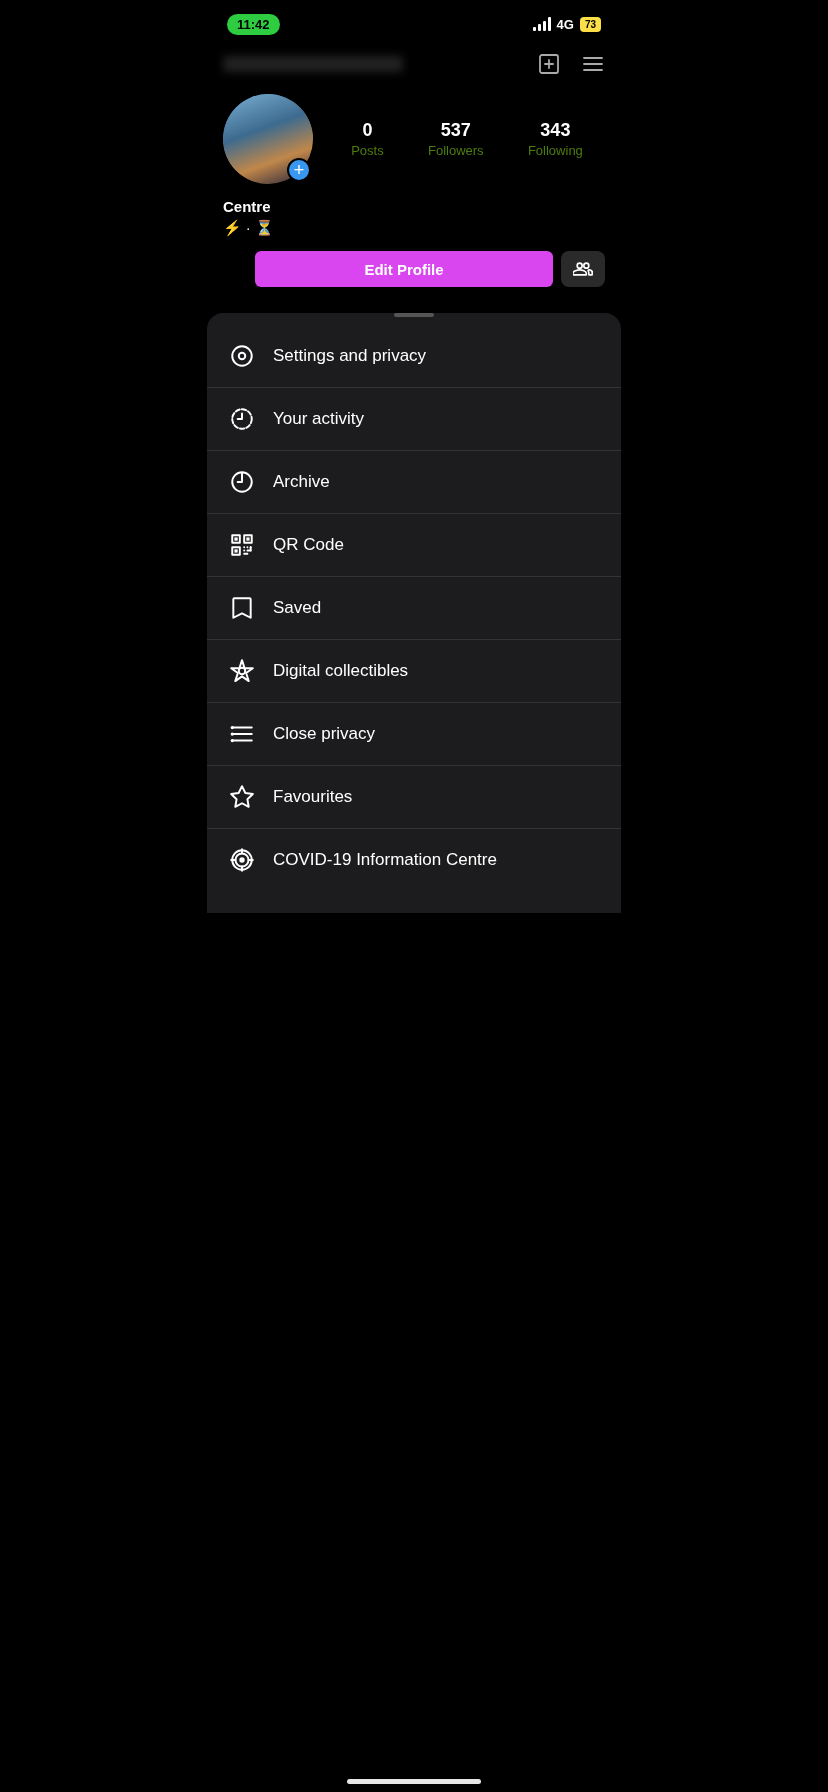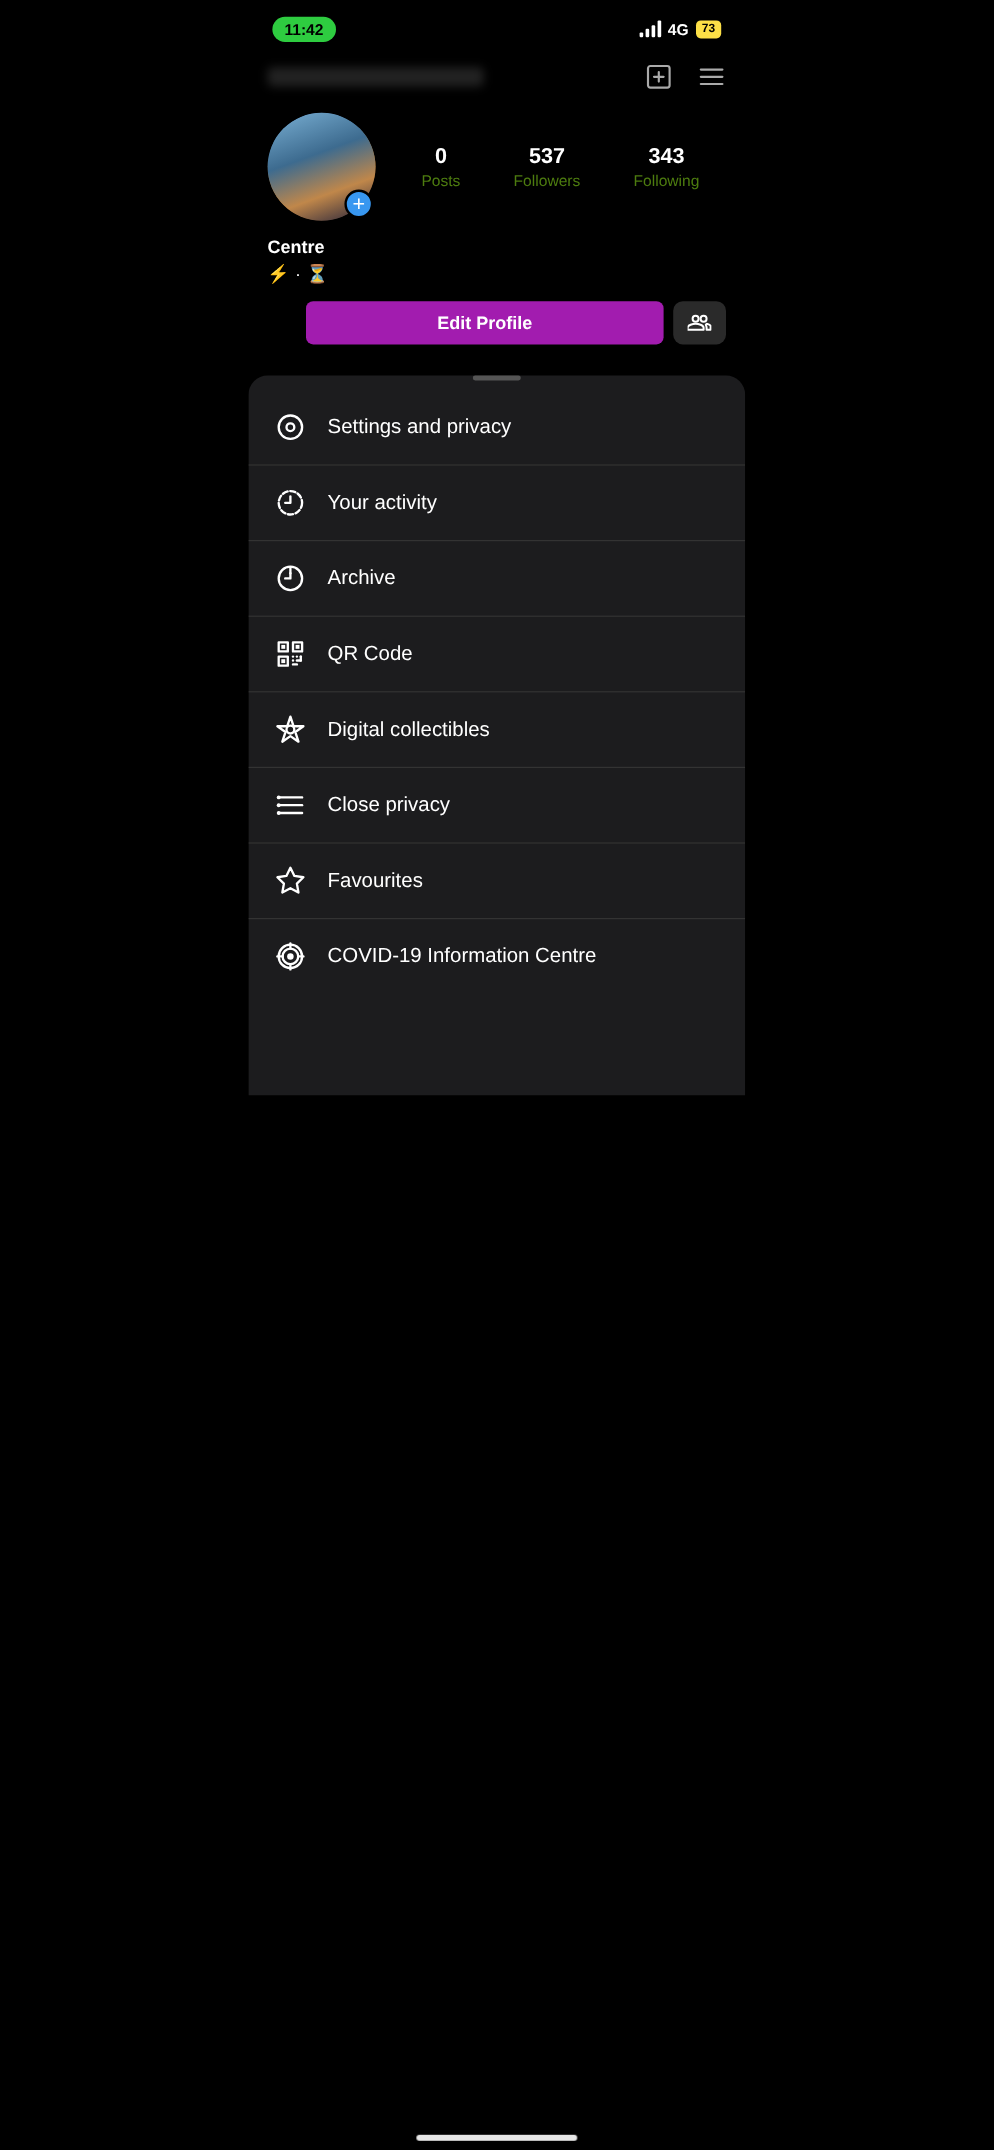--- a/index.html
+++ b/index.html
@@ -200,21 +200,21 @@
 
     
     .action-buttons {
       display: flex;
       padding: 6px 16px 16px;
       gap: 8px;
     }
 
     .edit-profile-btn {
       flex: 1;
-      background: #a21caf;
+      background: #d946ef;
       color: #fff;
       border: none;
       border-radius: 6px;
       padding: 8px 0;
       font-size: 15px;
       font-weight: 600;
       cursor: pointer;
       text-align: center;
       margin-left: 32px;
     }
@@ -428,20 +428,28 @@
         <line x1="20" y1="14" x2="20" y2="14"></line>
         <line x1="14" y1="17" x2="14" y2="17"></line>
         <line x1="17" y1="17" x2="20" y2="17"></line>
         <line x1="20" y1="14" x2="20" y2="17"></line>
         <line x1="14" y1="20" x2="17" y2="20"></line>
       </svg>
     </div>
     <span class="menu-label">QR Code</span>
   </div>
 
+  <div class="menu-item">
+    <div class="menu-icon">
+      <svg viewBox="0 0 24 24">
+        <path d="M5 3h14a1 1 0 0 1 1 1v17l-8-4-8 4V4a1 1 0 0 1 1-1z"></path>
+      </svg>
+    </div>
+    <span class="menu-label">Saved</span>
+  </div>
 
   <div class="menu-item">
     <div class="menu-icon">
       <svg viewBox="0 0 24 24">
         <path d="M12 2l2.4 7.4H22l-6.2 4.5 2.4 7.4L12 17l-6.2 4.3 2.4-7.4L2 9.4h7.6z"></path>
         <circle cx="12" cy="12" r="3"></circle>
       </svg>
     </div>
     <span class="menu-label">Digital collectibles</span>
   </div>

